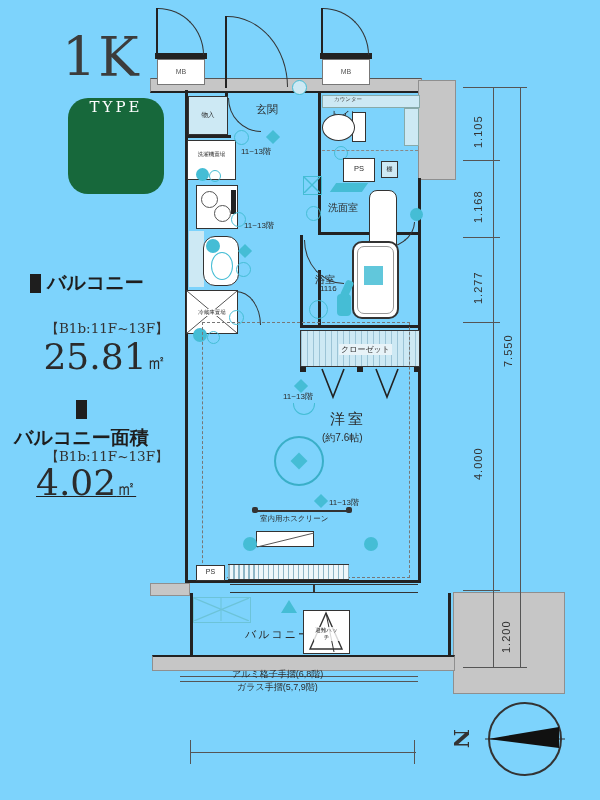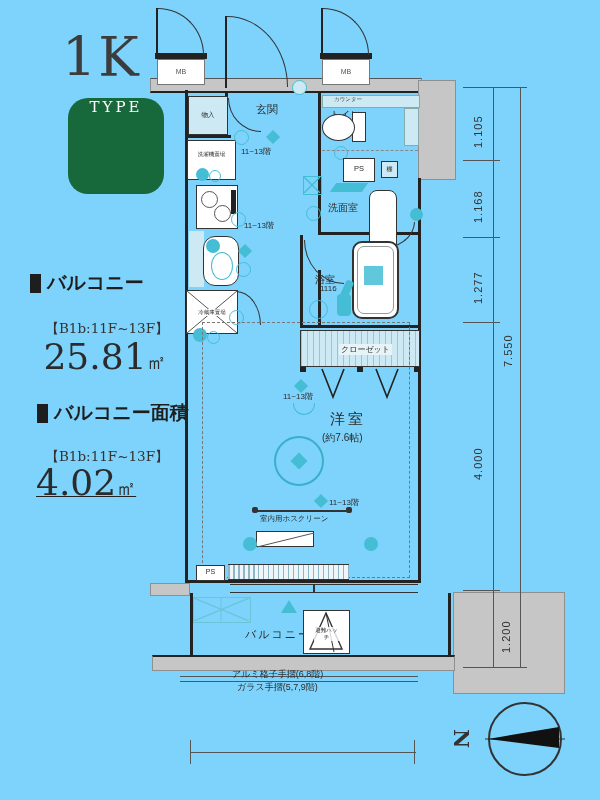--- a/index.html
+++ b/index.html
@@ -54,21 +54,21 @@
 
   <div class="abs sec-head" style="left:30px;top:270px;">
     <span class="sq"></span>
     <span>バルコニー</span>
   </div>
   <div class="abs floors" style="left:42px;top:320px;width:130px;text-align:center;">【B1b:11F~13F】</div>
   <div class="abs" style="left:30px;top:336px;width:150px;text-align:center;">
     <span class="area-val">25.81</span><span class="area-unit">㎡</span>
   </div>
 
-  <div class="abs sec-head" style="left:37px;top:400px;">
+  <div class="abs sec-head" style="left:14px;top:400px;flex-direction:column;">
     <span class="sq"></span>
     <span>バルコニー面積</span>
   </div>
   <div class="abs floors" style="left:42px;top:448px;width:130px;text-align:center;">【B1b:11F~13F】</div>
   <div class="abs" style="left:36px;top:462px;width:150px;text-align:left;text-decoration:underline;">
     <span class="area-val">4.02</span><span class="area-unit">㎡</span>
   </div>
 
   <div class="abs gray" style="left:150px;top:78px;width:272px;height:15px;border-top:1.5px solid #555;border-bottom:2px solid #222;"></div>
   <div class="abs gray" style="left:418px;top:80px;width:38px;height:100px;"></div>

